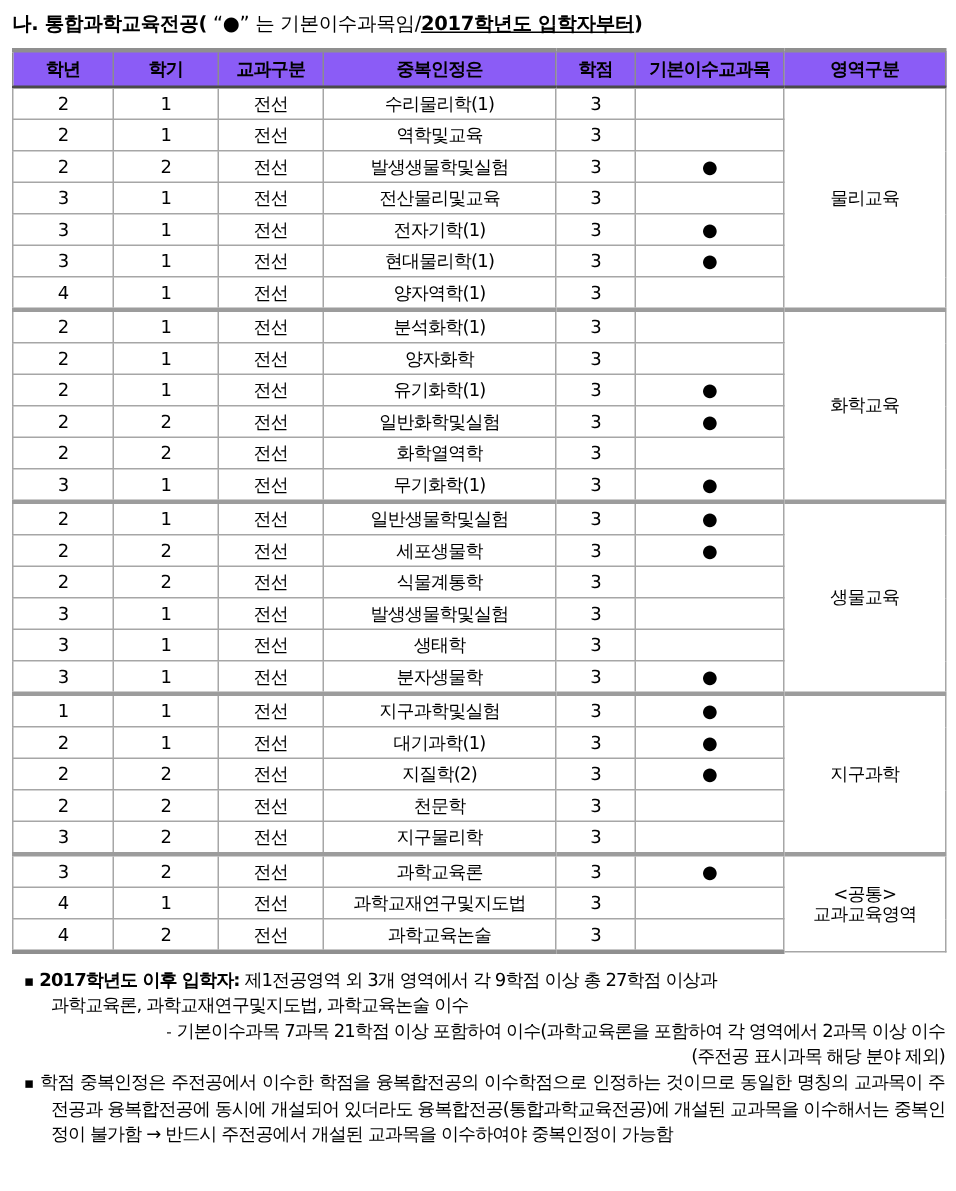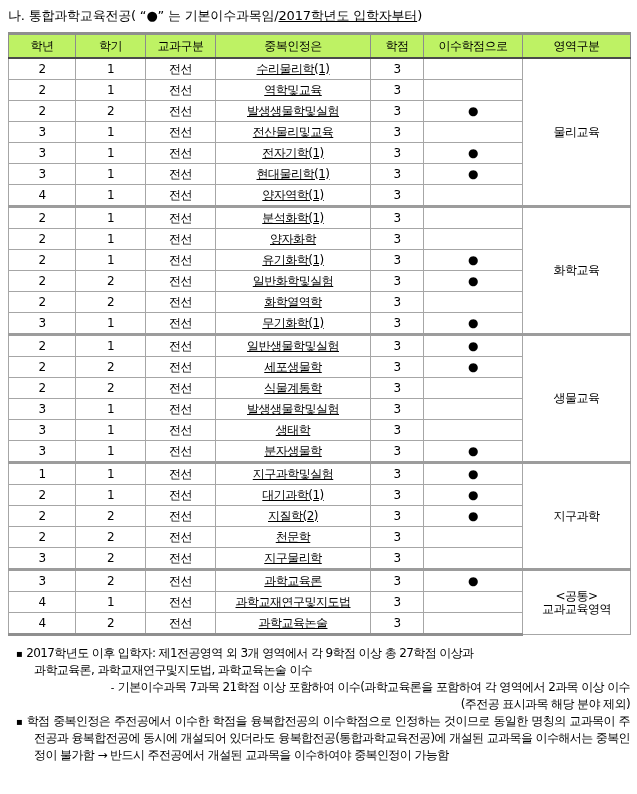--- a/index.html
+++ b/index.html
@@ -3,46 +3,46 @@
 <meta charset="utf-8">
 <style>
   html,body { margin:0; padding:0; background:#ffffff; }
   body {
     width:637px; height:794px; overflow:hidden;
     font-family:"DejaVu Sans", sans-serif;
     color:#000;
     box-sizing:border-box;
     padding:5px 7px 0 8px;
   }
-  .b { font-weight:normal; }
+  .b { font-weight:bold; }
   .u { text-decoration:underline;margin-top:44px; }
 
   .title { font-size:13px; padding:2px 0 7px 0; letter-spacing:-0.2px; }
 
   table.course {
     border-collapse:collapse; table-layout:fixed; width:622px;
   }
   table.course th {
-    background:#bef264;
+    background:#8b5cf6;
     border:1px solid #8c8c8c;
     border-top:3px solid #8f8f8f;
     border-bottom:2px solid #4a4a4a;
-    font-size:12px; font-weight:normal;
+    font-size:12px; font-weight:bold;
     height:20px; padding:1px 0;
     letter-spacing:-0.5px;
   }
   table.course td {
     border:1px solid #a6a6a6;
     font-size:12px; height:18px; line-height:1.05;
     text-align:center; padding:1px 2px;
     letter-spacing:-0.5px;
   }
   table.course tr.sec-start td { border-top:3px solid #9c9c9c; }
   table.course tr:last-child td { border-bottom:3px solid #8f8f8f; }
-  td.left { text-align:left; padding-left:6px;text-decoration:underline; }
+  td.left { text-align:left; padding-left:6px; }
   td.dot { font-size:12px; }
   td.area { white-space:pre-line; vertical-align:middle; }
 
   .notes { margin-top:9px; font-size:12px; line-height:1.42; letter-spacing:-0.6px; }
   .note {
     text-align:justify;
     padding-left:26px; text-indent:-18px;
     white-space:pre-line;
   }
   .note.indent1 { padding-left:40px; text-indent:-10px; text-align:right; }
@@ -63,21 +63,21 @@
       <col style="width:99px">
     <col style="width:108px">
   </colgroup>
   <thead>
     <tr>
       <th>학년</th>
       <th>학기</th>
       <th>교과구분</th>
       <th>중복인정은</th>
       <th>학점</th>
-      <th>이수학점으로</th>
+      <th>기본이수교과목</th>
       <th>영역구분</th>
     </tr>
   </thead>
   <tbody>
       <tr>
         <td>2</td>
         <td>1</td>
         <td>전선</td>
         <td class="left">수리물리학(1)</td>
         <td>3</td>

